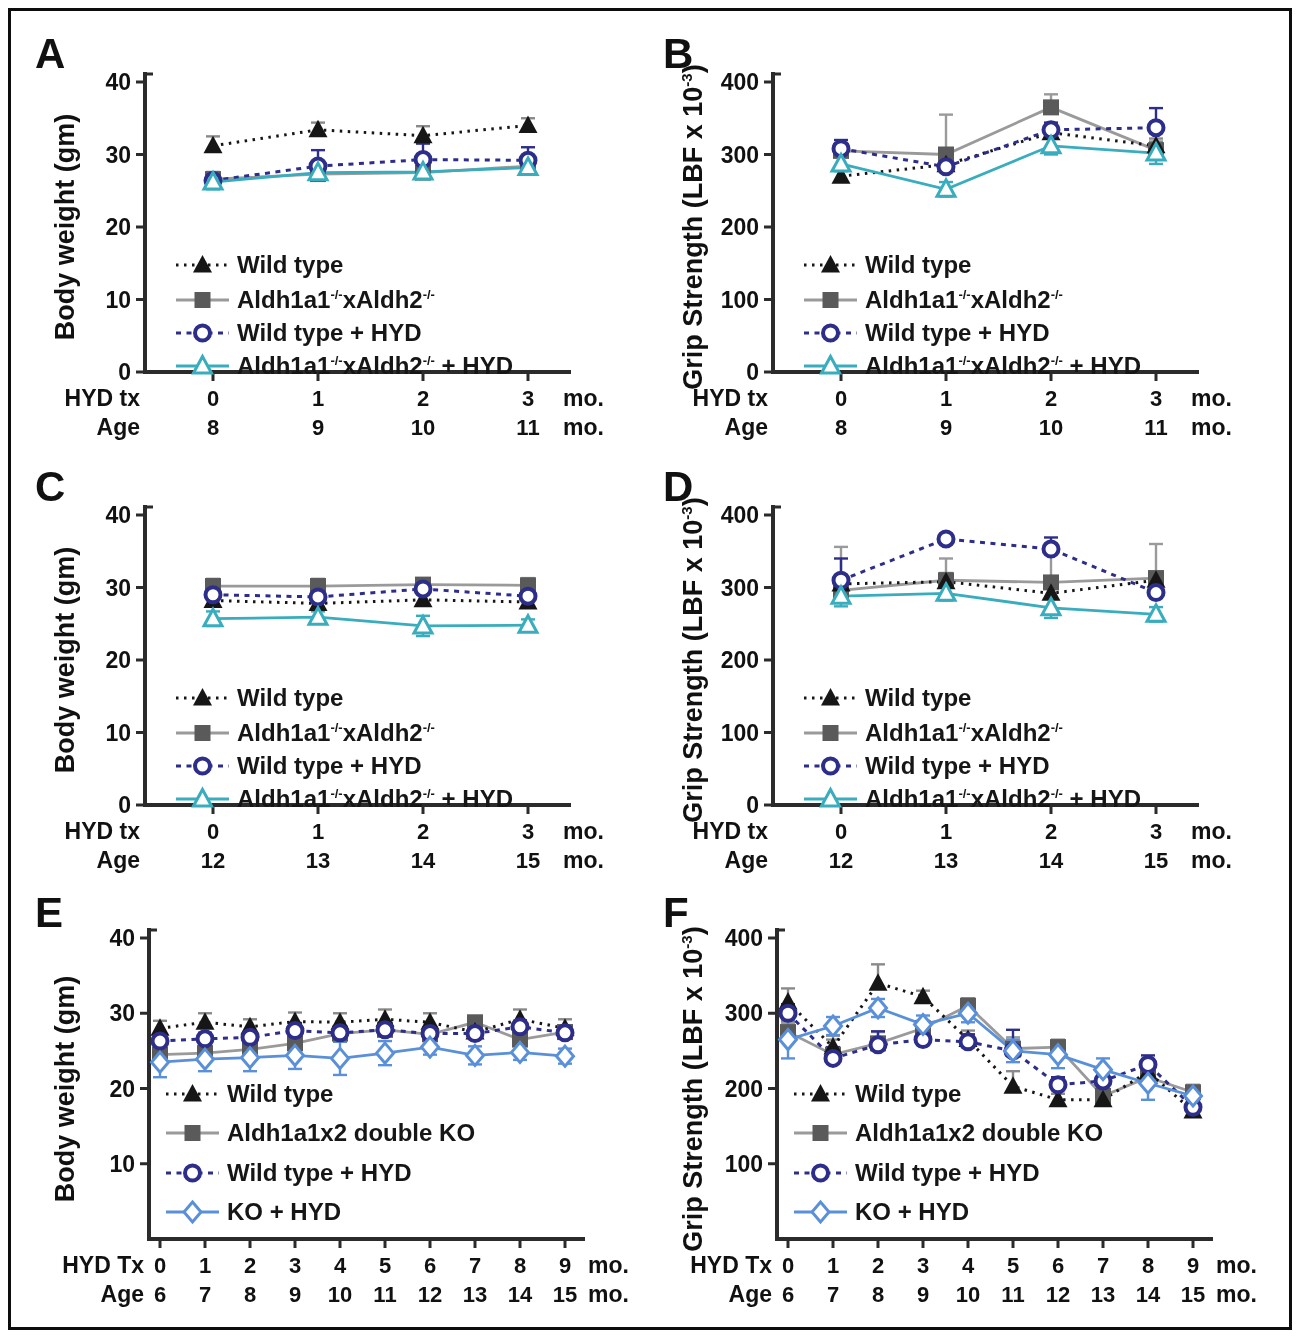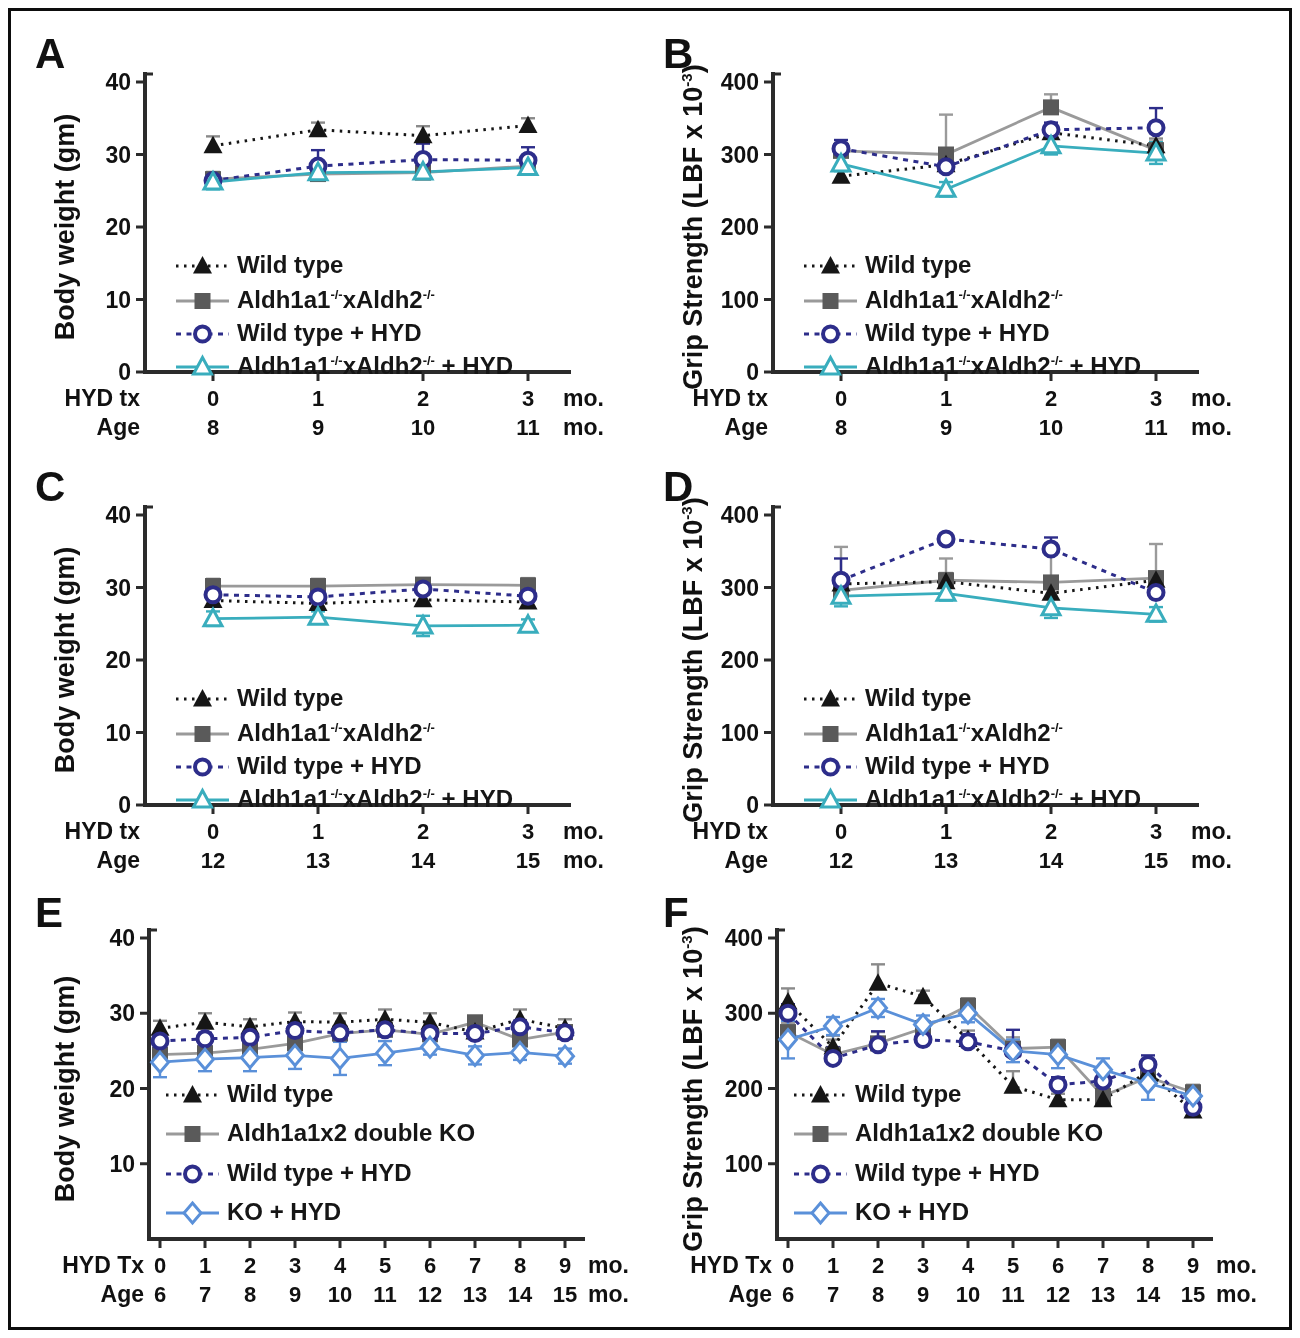--- a/index.html
+++ b/index.html
@@ -5,21 +5,21 @@
   html,body{margin:0;padding:0;background:#ffffff;}
   body{width:1300px;height:1338px;position:relative;font-family:"Liberation Sans",sans-serif;}
   .frame{position:absolute;left:8px;top:8px;right:8px;bottom:8px;border:3px solid #0d0d0d;background:#ffffff;}
   .panel{position:absolute;}
   .letter{position:absolute;left:10px;top:2px;font-size:42px;font-weight:700;color:#111;letter-spacing:1px;}
   .plot{position:absolute;left:0;top:0;}
   .ylabel{position:absolute;white-space:nowrap;font-weight:700;font-size:27px;color:#111;
           transform:translate(-50%,-50%) rotate(-90deg);}
   .ylabel sup{font-size:15px;}
   .legend{position:absolute;left:0;top:0;width:100%;height:100%;pointer-events:none;}
-  .leg-item{position:absolute;display:flex;align-items:flex-end;}
+  .leg-item{position:absolute;display:flex;align-items:center;}
   .leg-label{font-size:24px;font-weight:600;color:#161616;margin-left:7px;white-space:nowrap;}
   .leg-label sup{font-size:13px;font-weight:700;}
   svg text{font-family:"Liberation Sans",sans-serif;}
 </style>
 </head>
 <body>
 
 <div class="frame">
   <div class="panel" id="panel-0" style="left:14px;top:17px;width:628px;height:433px;">
     <div class="letter">A</div>

